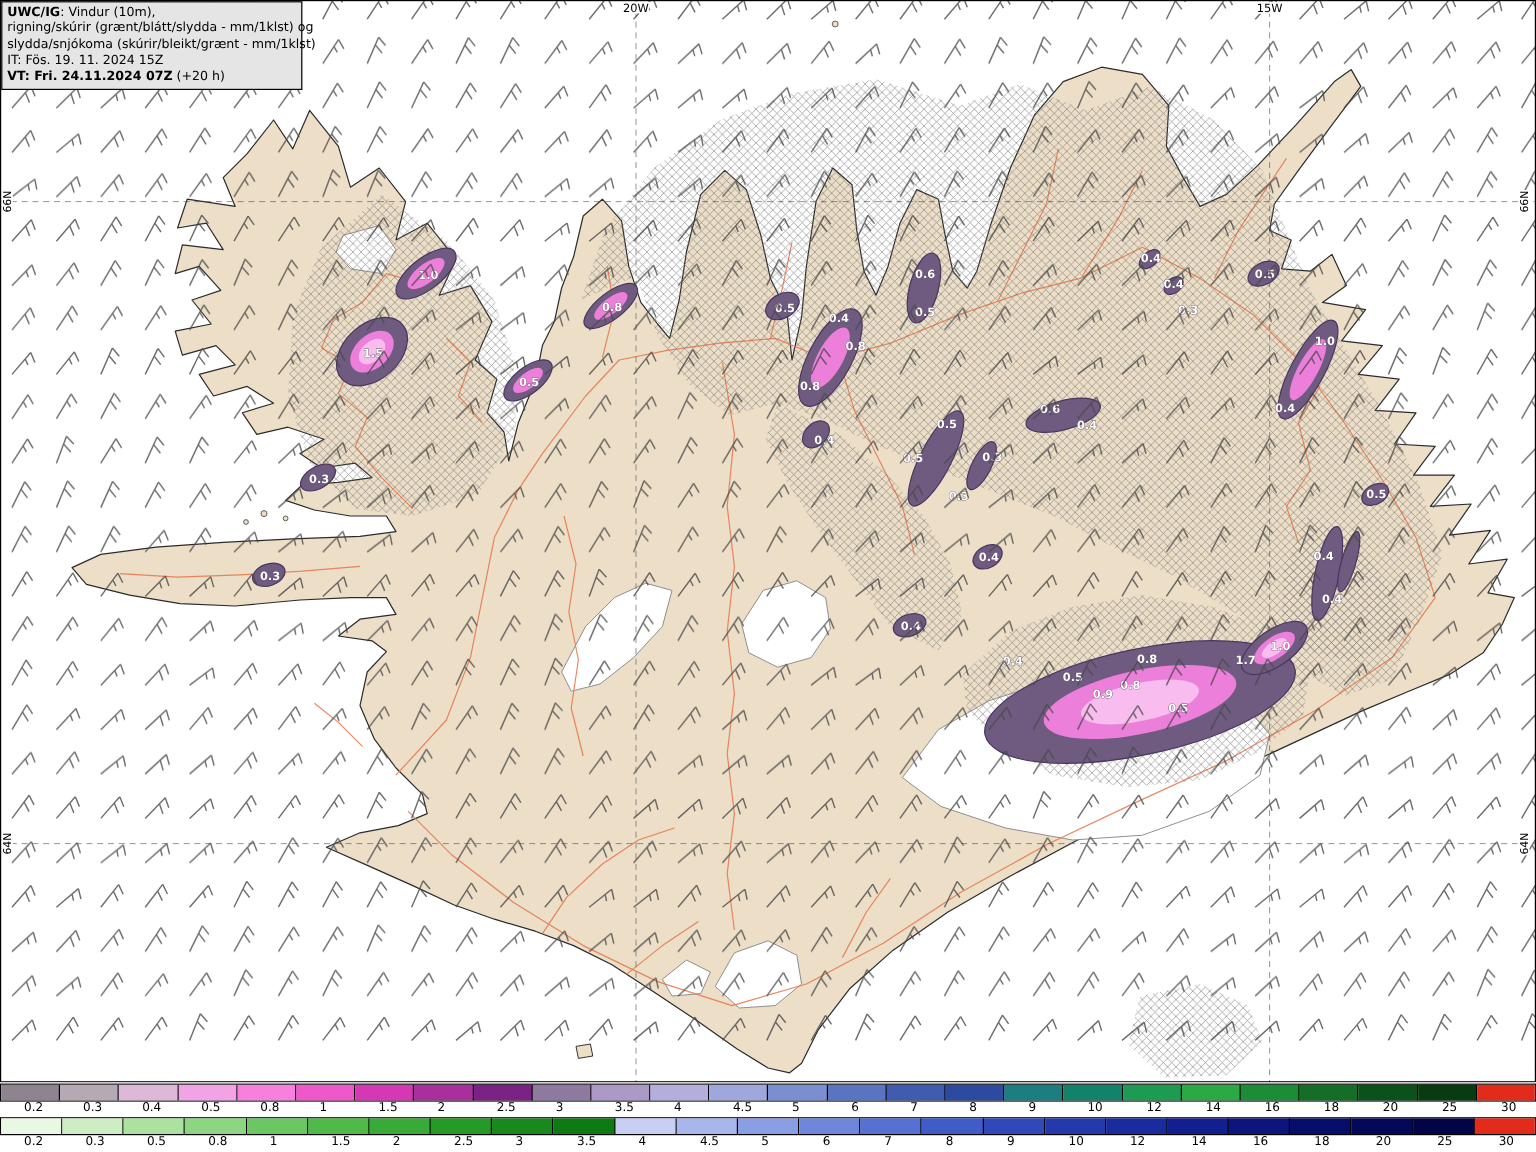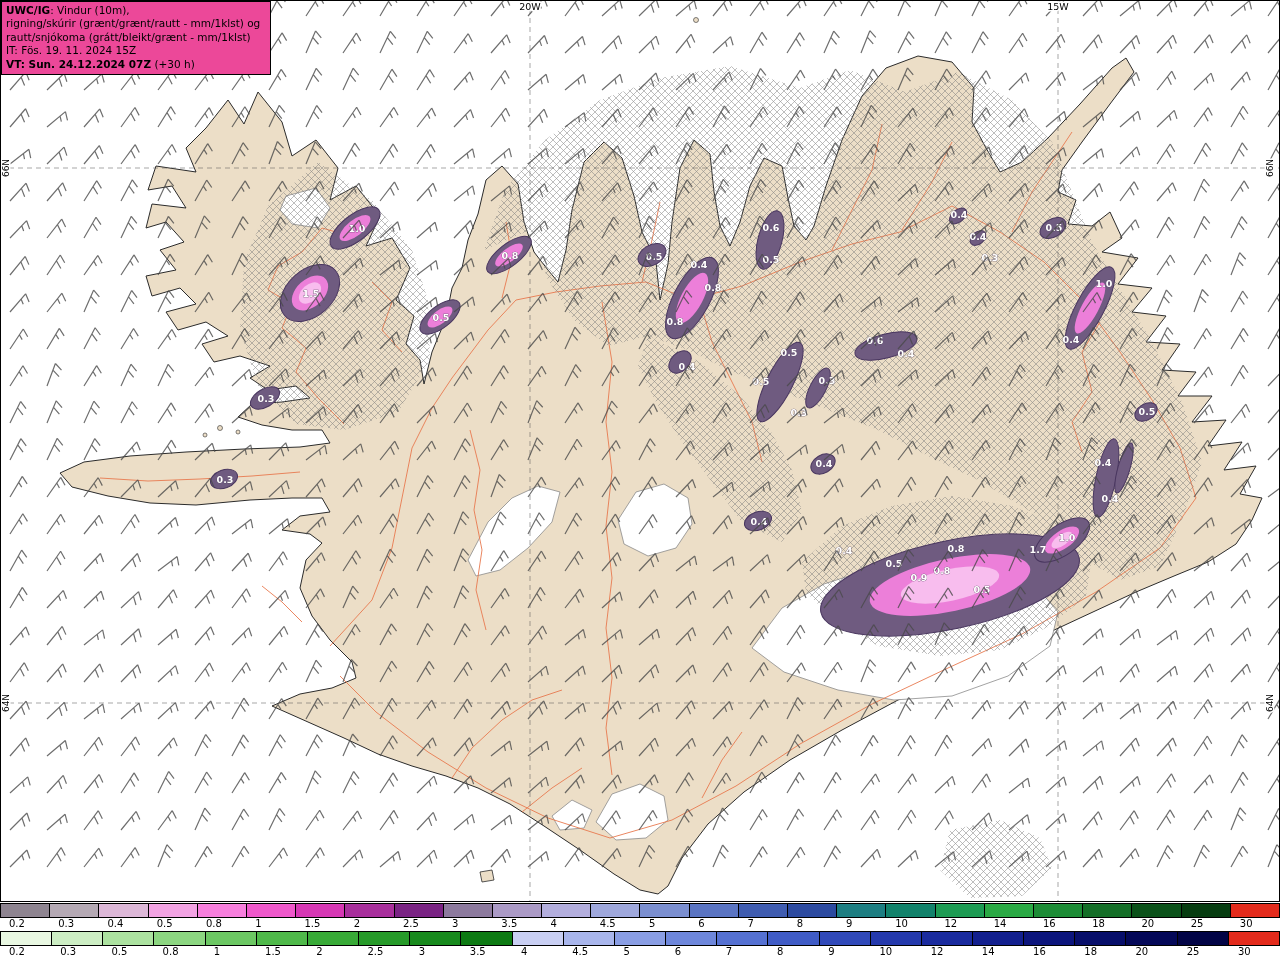--- a/index.html
+++ b/index.html
@@ -1,28 +1,28 @@
 <!DOCTYPE html>
 <html><head>
 <meta charset="utf-8">
 <style>
   html,body{margin:0;padding:0;background:#fff;width:1280px;height:960px;overflow:hidden;
     font-family:"DejaVu Sans","Liberation Sans",sans-serif;}
   .stage{position:relative;width:1280px;height:960px;background:#fff;}
   .map-frame{position:relative;width:1280px;height:902px;}
   .map-frame svg{display:block;}
-  .title-box{position:absolute;left:1px;top:1px;width:242px;background:#ec4899;border:1px solid #000;
-    padding:2px 22px 3px 4px;font-size:10.5px;line-height:1.28;color:#000;z-index:5;}
+  .title-box{position:absolute;left:1px;top:1px;width:242px;background:#e5e5e5;border:1px solid #000;
+    padding:2px 3px 3px 4px;font-size:10.5px;line-height:1.28;color:#000;z-index:5;}
   .title-box .t-line{white-space:nowrap;}
   .scales{width:1280px;height:58px;padding-top:1px;box-sizing:border-box;background:#fff;}
   .cells{display:flex;height:15px;border:1px solid #000;box-sizing:border-box;}
   .cell{flex:1 1 0;border-right:1px solid #000;}
   .cell:last-child{border-right:none;}
   .labels{display:flex;height:13px;font-size:10px;line-height:12px;color:#000;}
-  .lab{flex:1 1 0;text-align:left;padding-left:9px;overflow:visible;white-space:nowrap;}
+  .lab{flex:1 1 0;text-align:left;padding-left:20px;overflow:visible;white-space:nowrap;}
   text{font-family:"DejaVu Sans","Liberation Sans",sans-serif;}
 </style>
 </head>
 <body>
 
 <div class="stage">
   <div class="map-frame">
     <svg id="map" width="1280" height="902" viewBox="0 0 1280 902">
       <defs>
         <pattern id="xhatch" width="7" height="7" patternUnits="userSpaceOnUse">
@@ -1062,24 +1062,24 @@
           <text x="1273" y="168" transform="rotate(-90 1273 168)" text-anchor="middle" font-size="9" fill="#000" paint-order="stroke" stroke="#fff" stroke-width="3">66N</text>
           <text x="9" y="703" transform="rotate(-90 9 703)" text-anchor="middle" font-size="9" fill="#000" paint-order="stroke" stroke="#fff" stroke-width="3">64N</text>
           <text x="1273" y="703" transform="rotate(-90 1273 703)" text-anchor="middle" font-size="9" fill="#000" paint-order="stroke" stroke="#fff" stroke-width="3">64N</text>
         </g>
 
       <rect x="0.5" y="0.5" width="1279" height="901" fill="none" stroke="#000" stroke-width="1"></rect>
     </svg>
 
     <div class="title-box">
       <div class="t-line"><b>UWC/IG</b><span>: Vindur (10m),</span></div>
-      <div class="t-line">rigning/skúrir (grænt/grænt/rautt - mm/1klst) og</div>
-      <div class="t-line">rautt/snjókoma (grátt/bleikt/grænt - mm/1klst)</div>
+      <div class="t-line">rigning/skúrir (grænt/blátt/slydda - mm/1klst) og</div>
+      <div class="t-line">slydda/snjókoma (skúrir/bleikt/grænt - mm/1klst)</div>
       <div class="t-line"><span>IT:</span> <span>Fös. 19. 11. 2024 15Z</span></div>
-      <div class="t-line"><b><span>VT:</span> <span>Sun. 24.12.2024 07Z</span></b> <span>(+30 h)</span></div>
+      <div class="t-line"><b><span>VT:</span> <span>Fri. 24.11.2024 07Z</span></b> <span>(+20 h)</span></div>
     </div>
   </div>
 
   <div class="scales">
     <div id="scale-top">
       <div class="cells">
           <div class="cell" style="background: rgb(142, 132, 144);"></div>
           <div class="cell" style="background: rgb(181, 169, 180);"></div>
           <div class="cell" style="background: rgb(221, 184, 216);"></div>
           <div class="cell" style="background: rgb(242, 163, 227);"></div>

